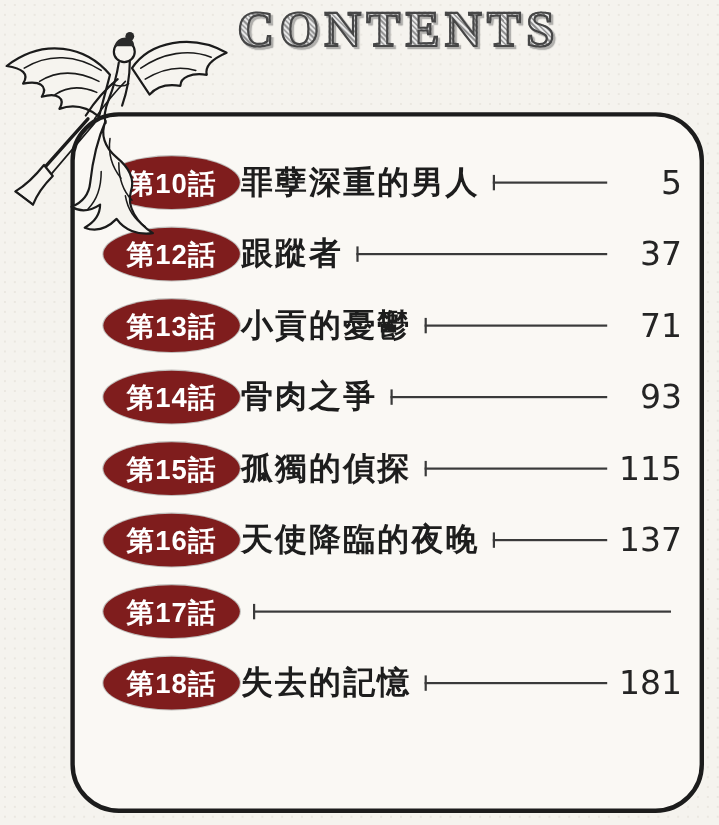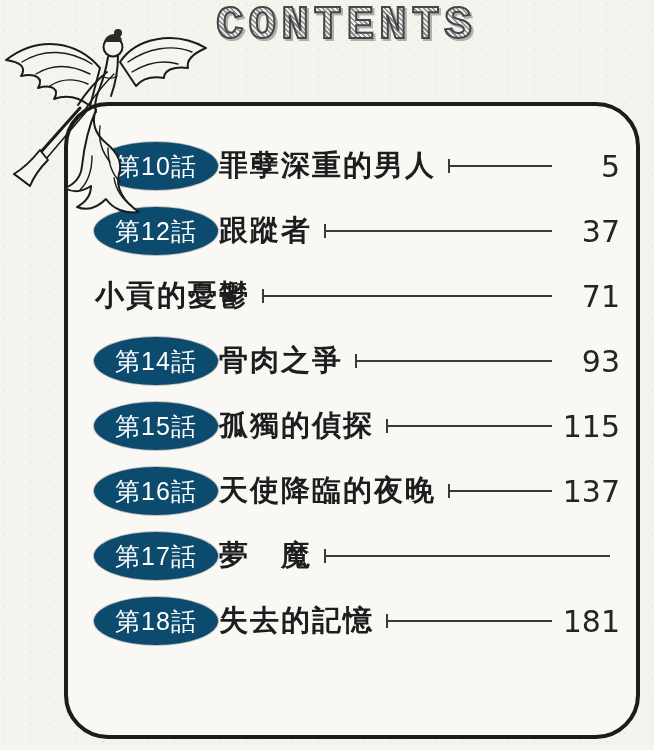--- a/index.html
+++ b/index.html
@@ -11,21 +11,21 @@
     background-image: radial-gradient(#eae7e0 1px, rgba(0,0,0,0) 1px);
     background-size:9px 9px;
     overflow:hidden;
     color:#1e1e1e;
   }
 
   
   .contents-title {
     position:absolute;
     left:216px; top:0px;
-    font-family:Liberation Mono, monospace;
+    font-family:Liberation Serif, serif;
     font-size:46px;
     font-weight:800;
     letter-spacing:5px;
     color:#b9b9b9;
     -webkit-text-stroke:2px #464646;
     filter: drop-shadow(2px 2px 0 rgba(120,120,120,.55));
     white-space:nowrap;
     user-select:none;
   }
   @supports ((-webkit-background-clip: text) or (background-clip: text)) {
@@ -52,26 +52,26 @@
   
   .toc-row {
     display:flex;
     align-items:center;
     height:48px;
     margin-bottom:17px;
   }
   .chapter-badge {
     flex:0 0 124px;
     width:124px; height:48px;
-    background:#0c4a6e;
+    background:#7f1d1d;
     border-radius:50%;
     display:flex; align-items:center; justify-content:center;
     color:#ffffff;
     font-size:25px;
-    font-weight:400;
+    font-weight:700;
     letter-spacing:1px;
     box-shadow:0 0 0 1px rgba(20,20,20,.25);
   }
   .chapter-title {
     margin-left:1px;
     font-size:29px;
     font-weight:600;
     letter-spacing:2px;
     color:#1d1d1d;
     white-space:nowrap;
@@ -120,20 +120,21 @@
     <div class="leader-line"></div>
     <div class="page-number">5</div>
   </div>
   <div class="toc-row">
     <div class="chapter-badge">第12話</div>
     <div class="chapter-title">跟蹤者</div>
     <div class="leader-line"></div>
     <div class="page-number">37</div>
   </div>
   <div class="toc-row">
+    <div class="chapter-badge">第13話</div>
     <div class="chapter-title">小貢的憂鬱</div>
     <div class="leader-line"></div>
     <div class="page-number">71</div>
   </div>
   <div class="toc-row">
     <div class="chapter-badge">第14話</div>
     <div class="chapter-title">骨肉之爭</div>
     <div class="leader-line"></div>
     <div class="page-number">93</div>
   </div>
@@ -144,21 +145,20 @@
     <div class="page-number">115</div>
   </div>
   <div class="toc-row">
     <div class="chapter-badge">第16話</div>
     <div class="chapter-title">天使降臨的夜晚</div>
     <div class="leader-line"></div>
     <div class="page-number">137</div>
   </div>
   <div class="toc-row">
     <div class="chapter-badge">第17話</div>
-    <div class="chapter-title">夢　魔</div>
     <div class="leader-line"></div>
   </div>
   <div class="toc-row">
     <div class="chapter-badge">第18話</div>
     <div class="chapter-title">失去的記憶</div>
     <div class="leader-line"></div>
     <div class="page-number">181</div>
   </div>
 </div>
 

